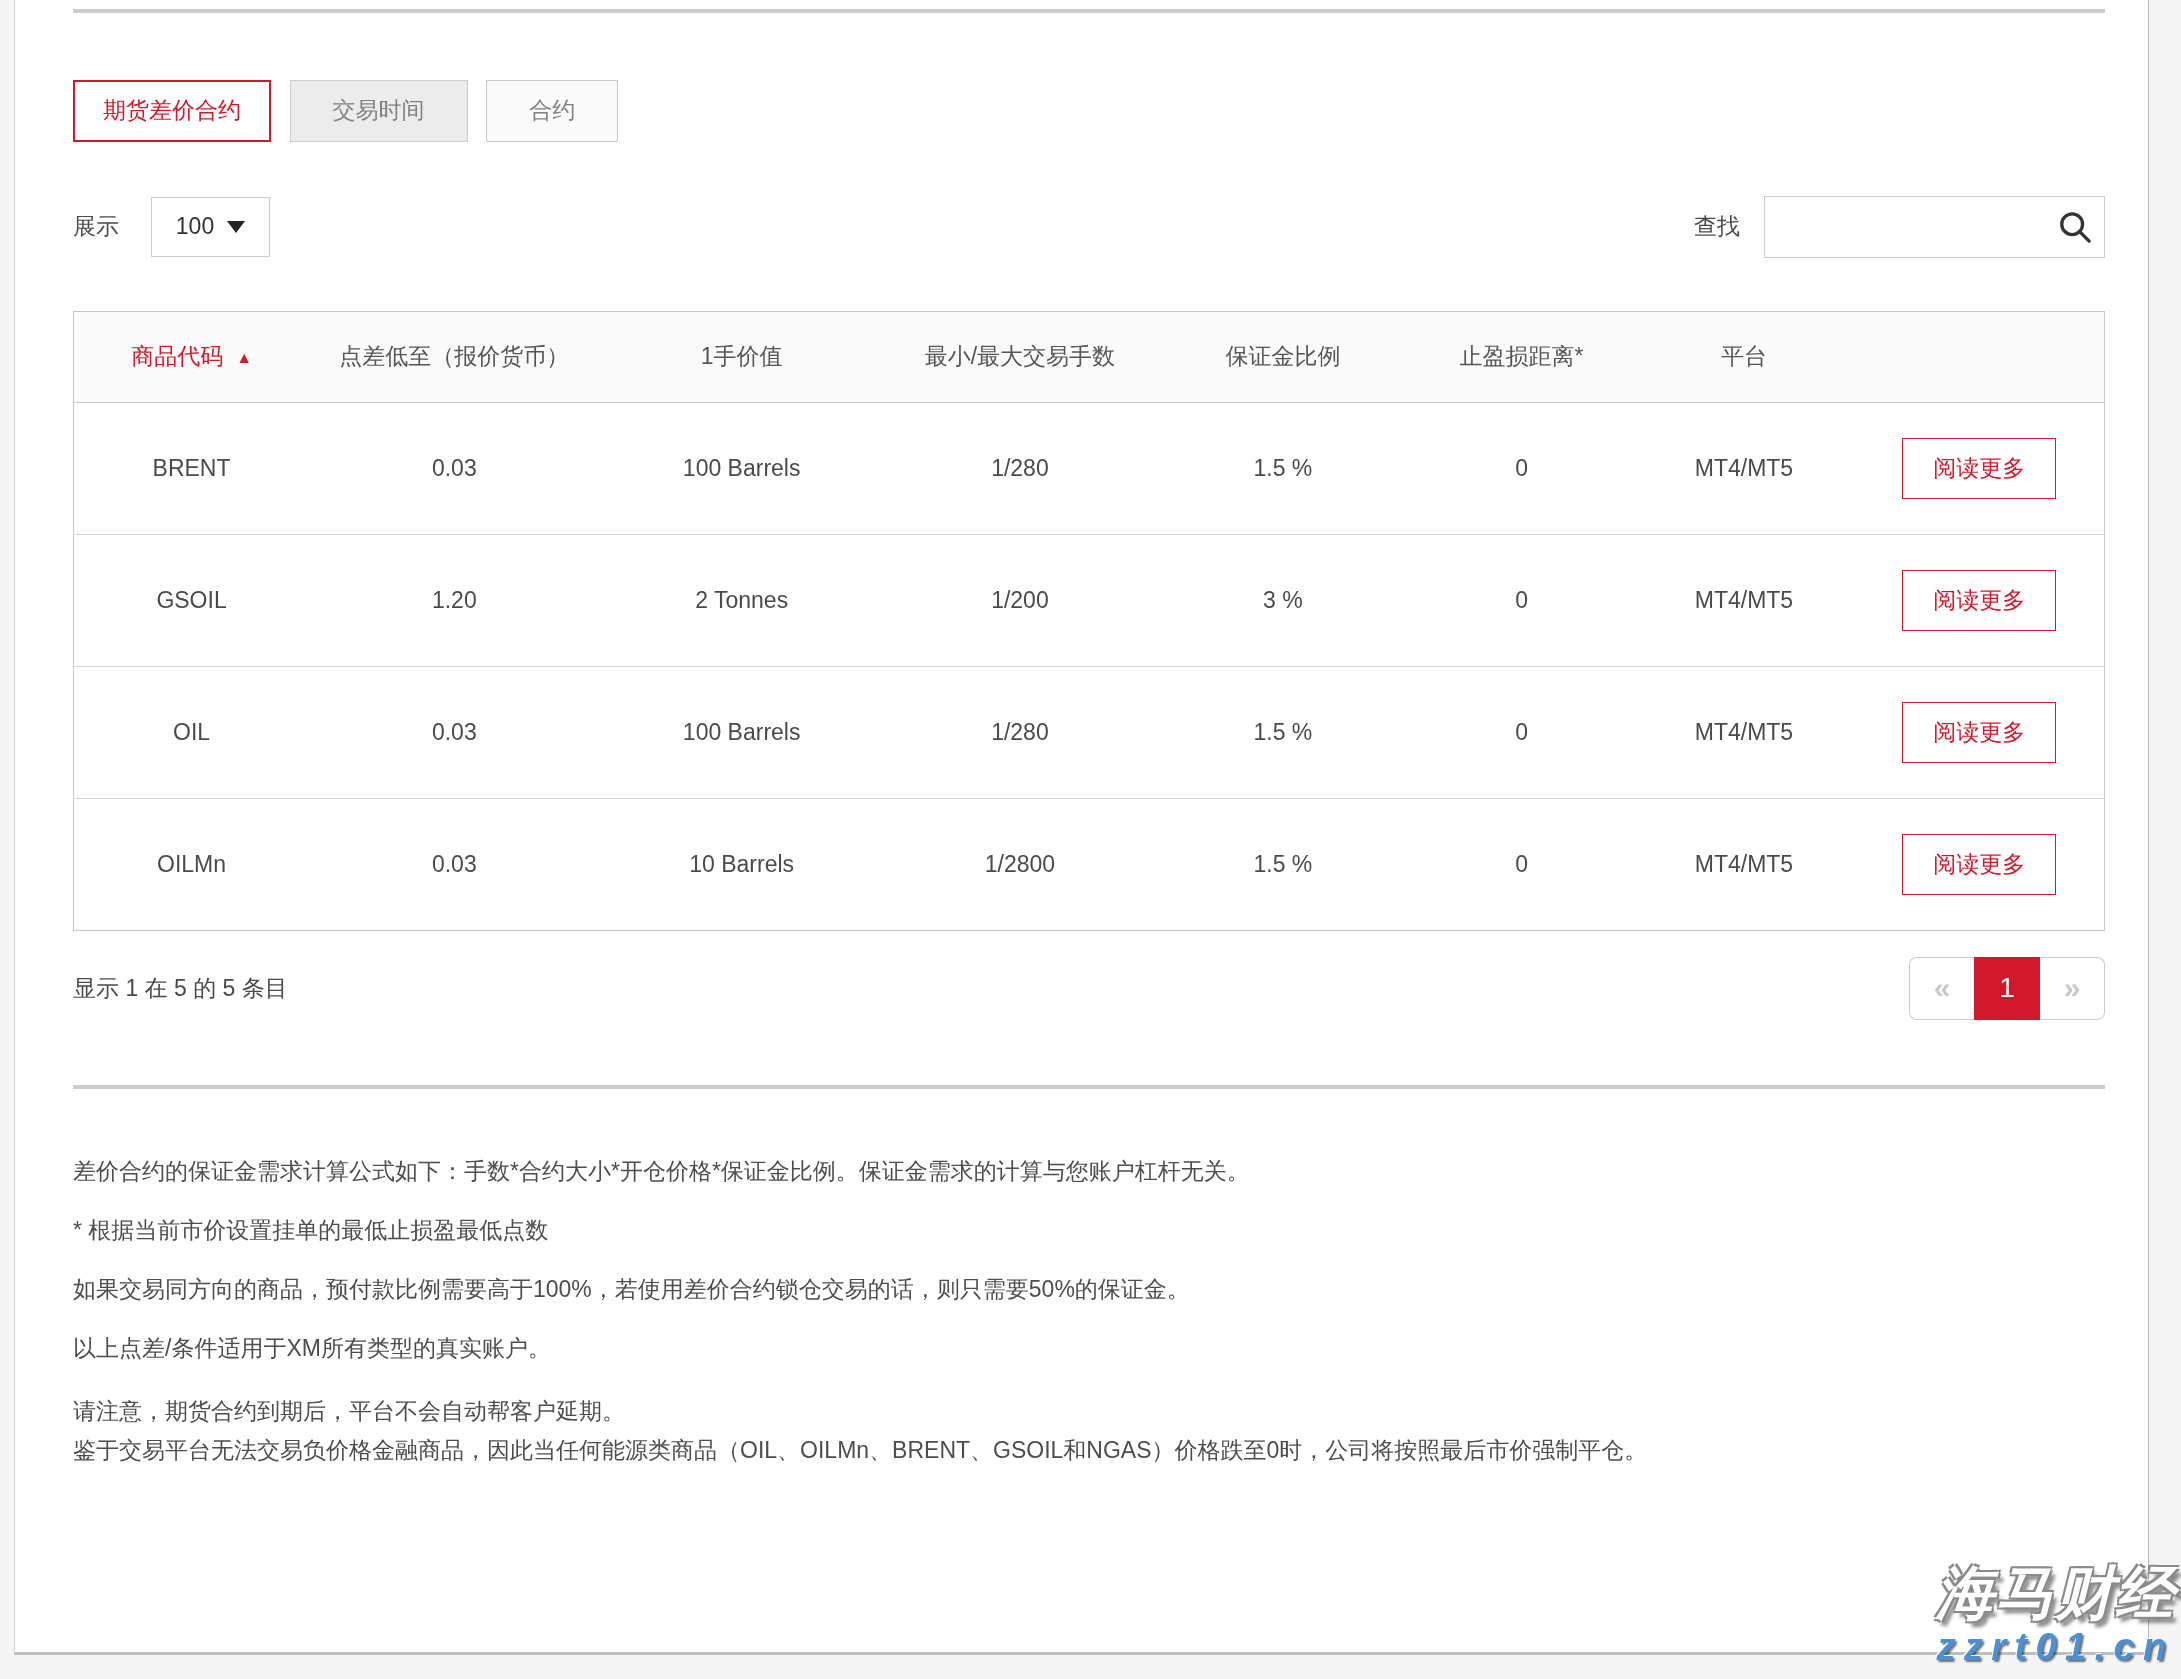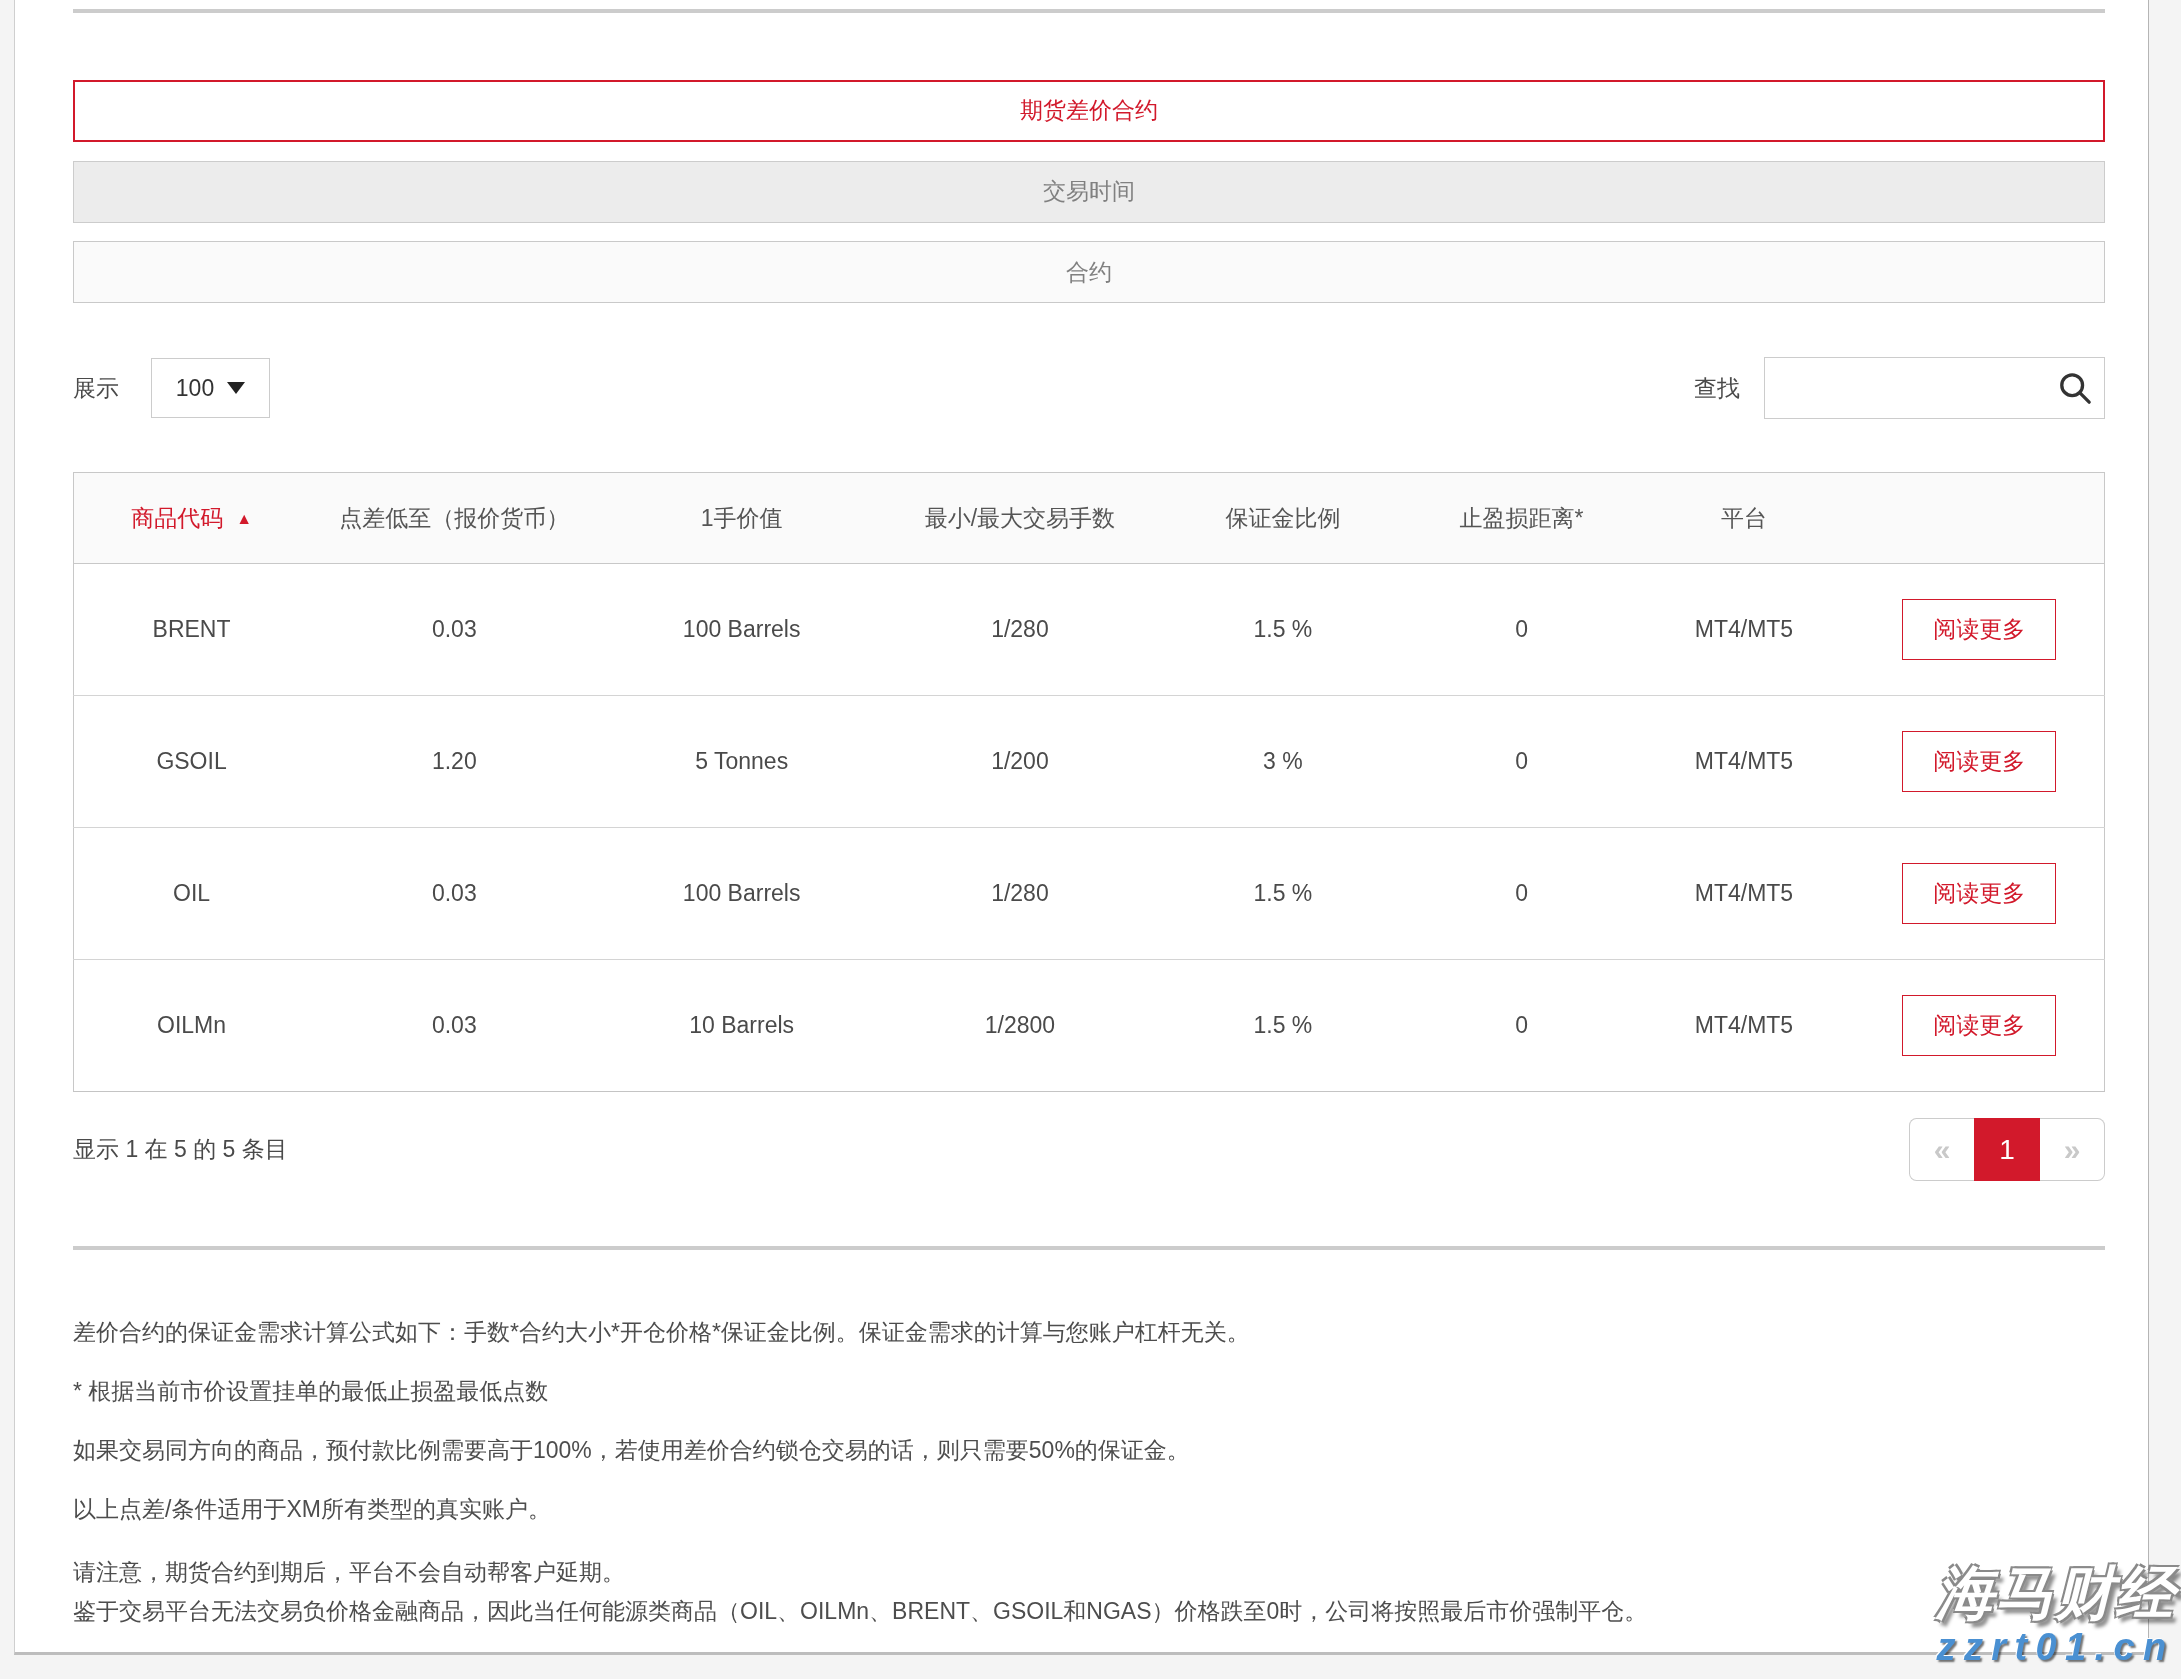--- a/index.html
+++ b/index.html
@@ -17,21 +17,21 @@
     border-left:1.9px solid #cfcfcf;
     border-right:1.9px solid #b5b5b5;
     border-bottom:3.7px solid #bdbdbd;
   }
   .content { padding:0 43px 0 58px; }
 
   .top-divider { margin-top:9.3px; height:3.7px; background:#cccccc; }
   .mid-divider { margin-top:65px; height:3.7px; background:#cccccc; }
 
   
-  .tabs { margin-top:67px; display:flex; gap:18.6px;flex-direction:column; }
+  .tabs { margin-top:67px; display:flex; gap:18.6px; }
   .tab {
     height:62px; display:flex; align-items:center; justify-content:center;
     font-size:23px; padding:0 42px; cursor:pointer;
   }
   .tab.active {
     border:2.8px solid #d2192b; color:#d2192b; background:#ffffff; padding:0 28px;
   }
   .tab.inactive-filled { border:1.9px solid #cccccc; color:#808080; background:#ececec; }
   .tab.inactive-light  { border:1.9px solid #c9c9c9; color:#808080; background:#fafafa; }
 
@@ -175,21 +175,21 @@
           <td>100 Barrels</td>
           <td>1/280</td>
           <td>1.5 %</td>
           <td>0</td>
           <td>MT4/MT5</td>
           <td><button class="read-more-btn">阅读更多</button></td>
         </tr>
         <tr>
           <td>GSOIL</td>
           <td>1.20</td>
-          <td>5 Tonnes</td>
+          <td>2 Tonnes</td>
           <td>1/200</td>
           <td>3 %</td>
           <td>0</td>
           <td>MT4/MT5</td>
           <td><button class="read-more-btn">阅读更多</button></td>
         </tr>
         <tr>
           <td>OIL</td>
           <td>0.03</td>
           <td>100 Barrels</td>

